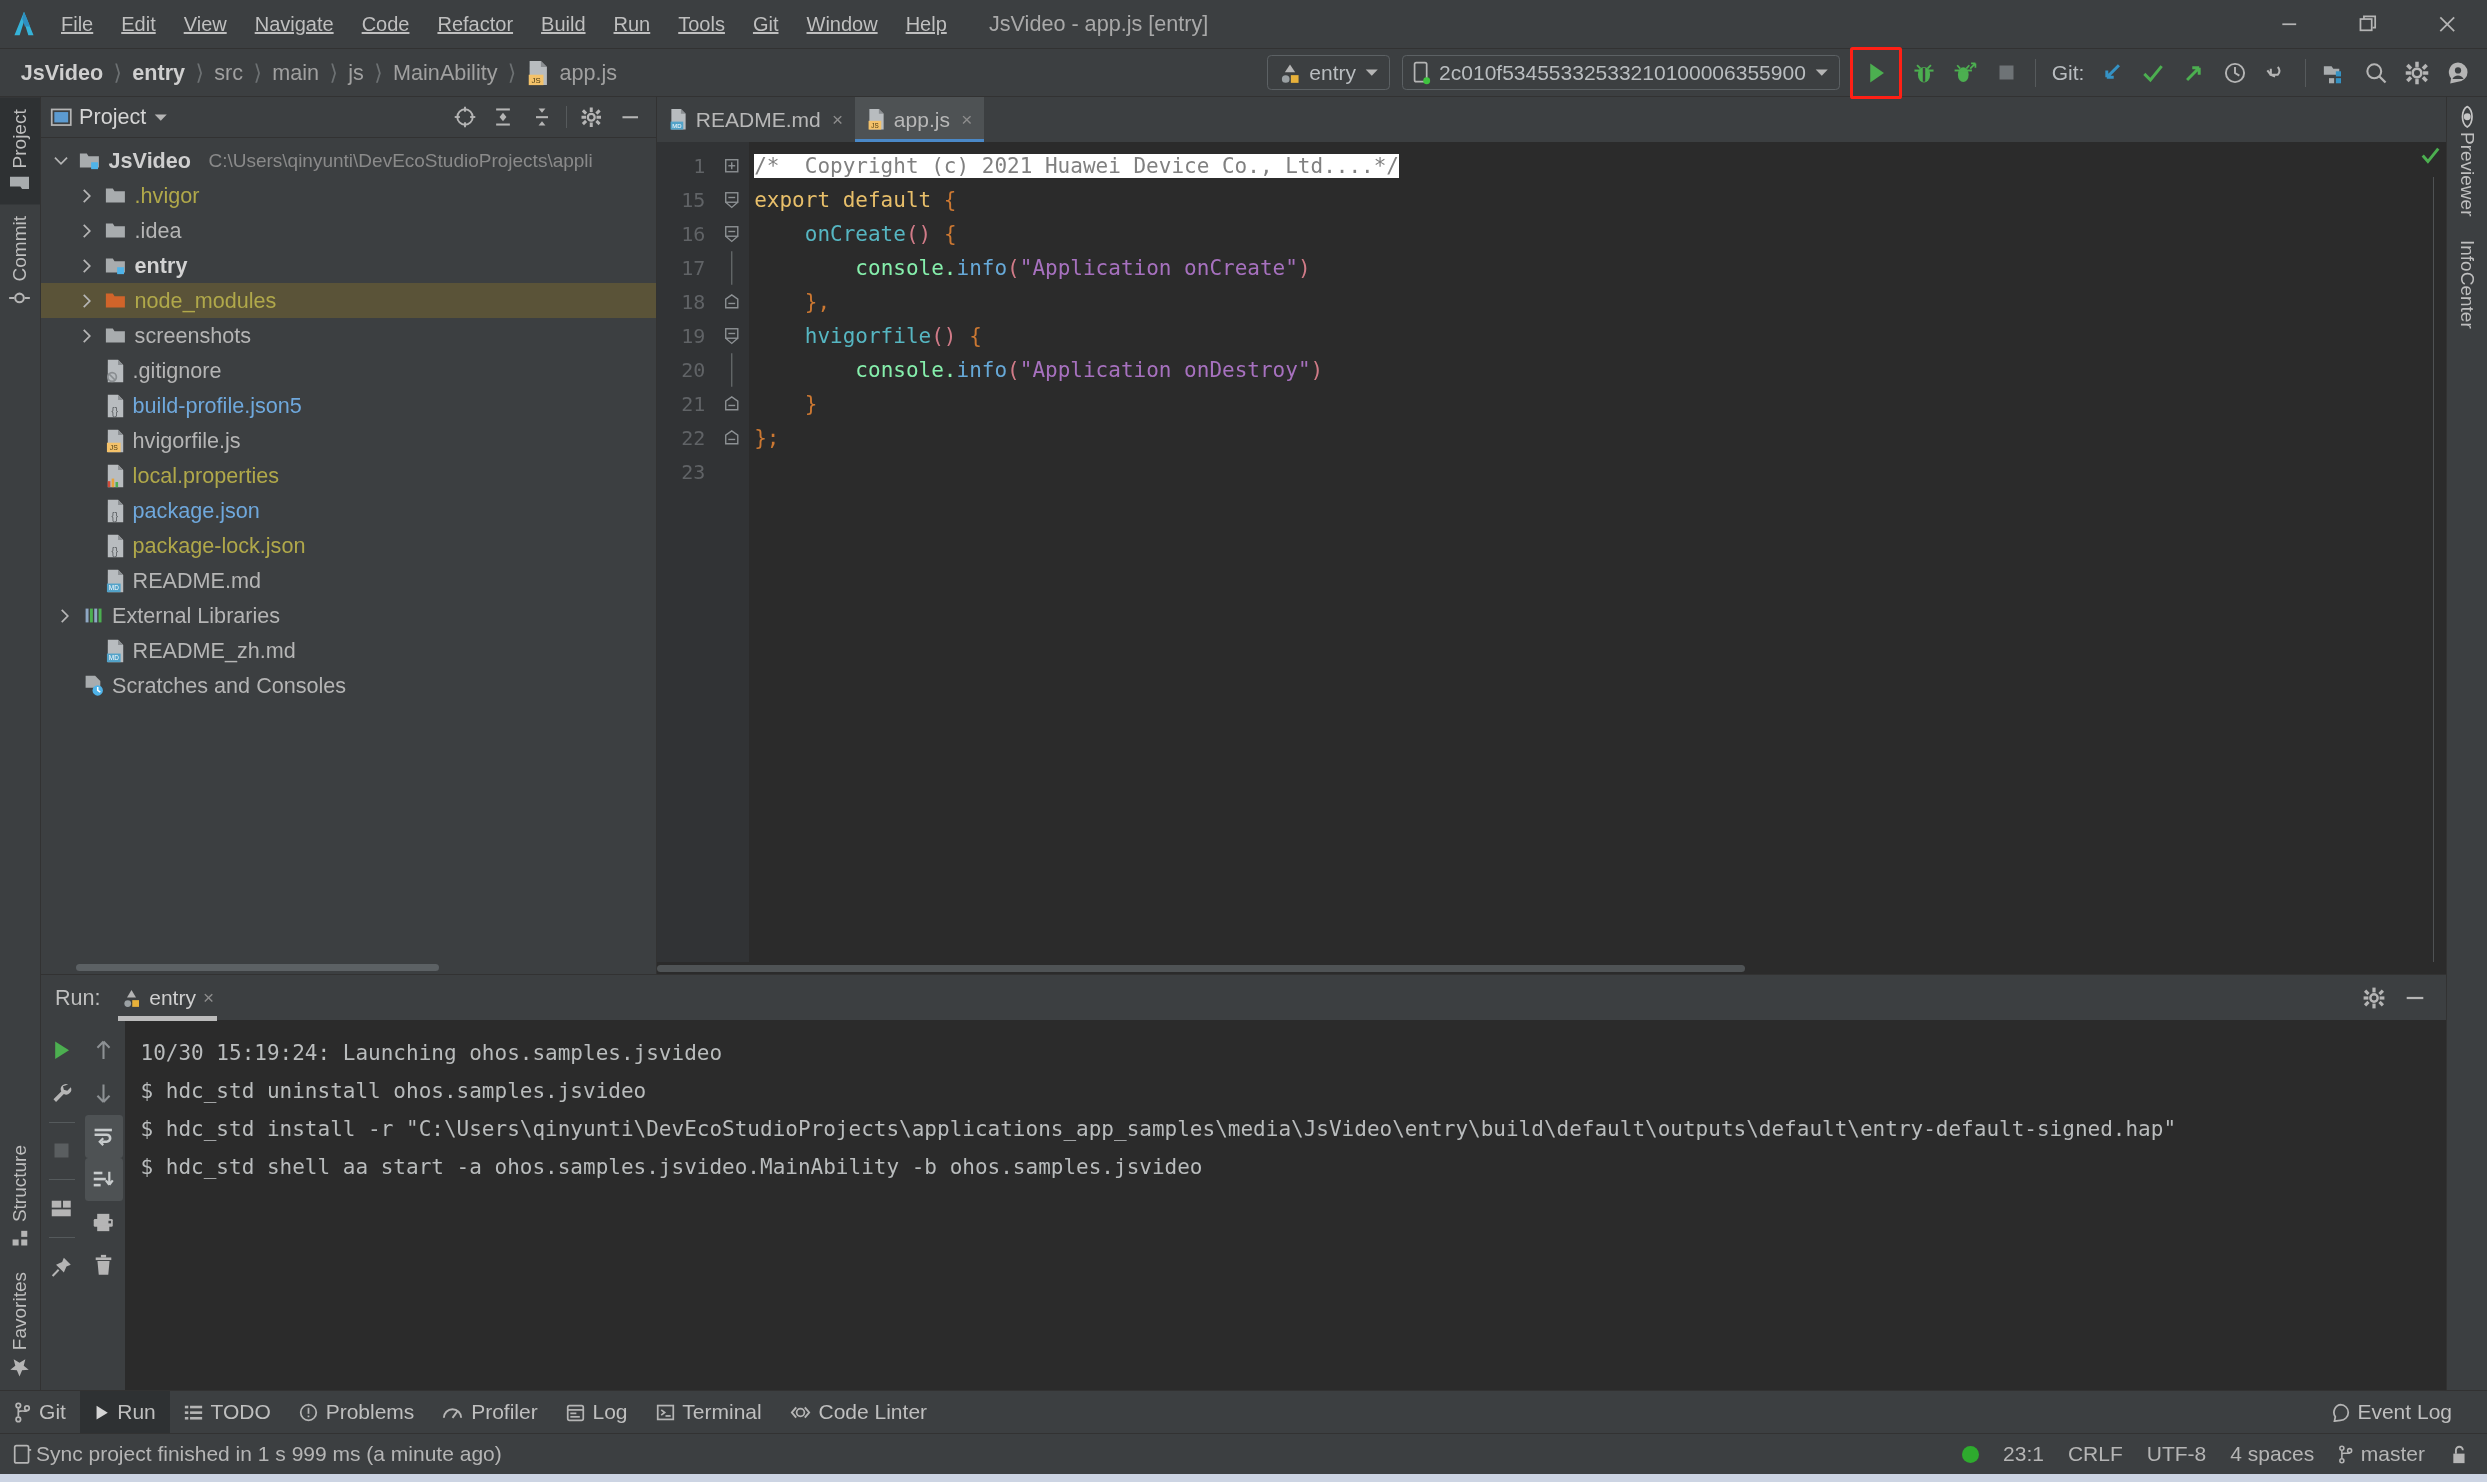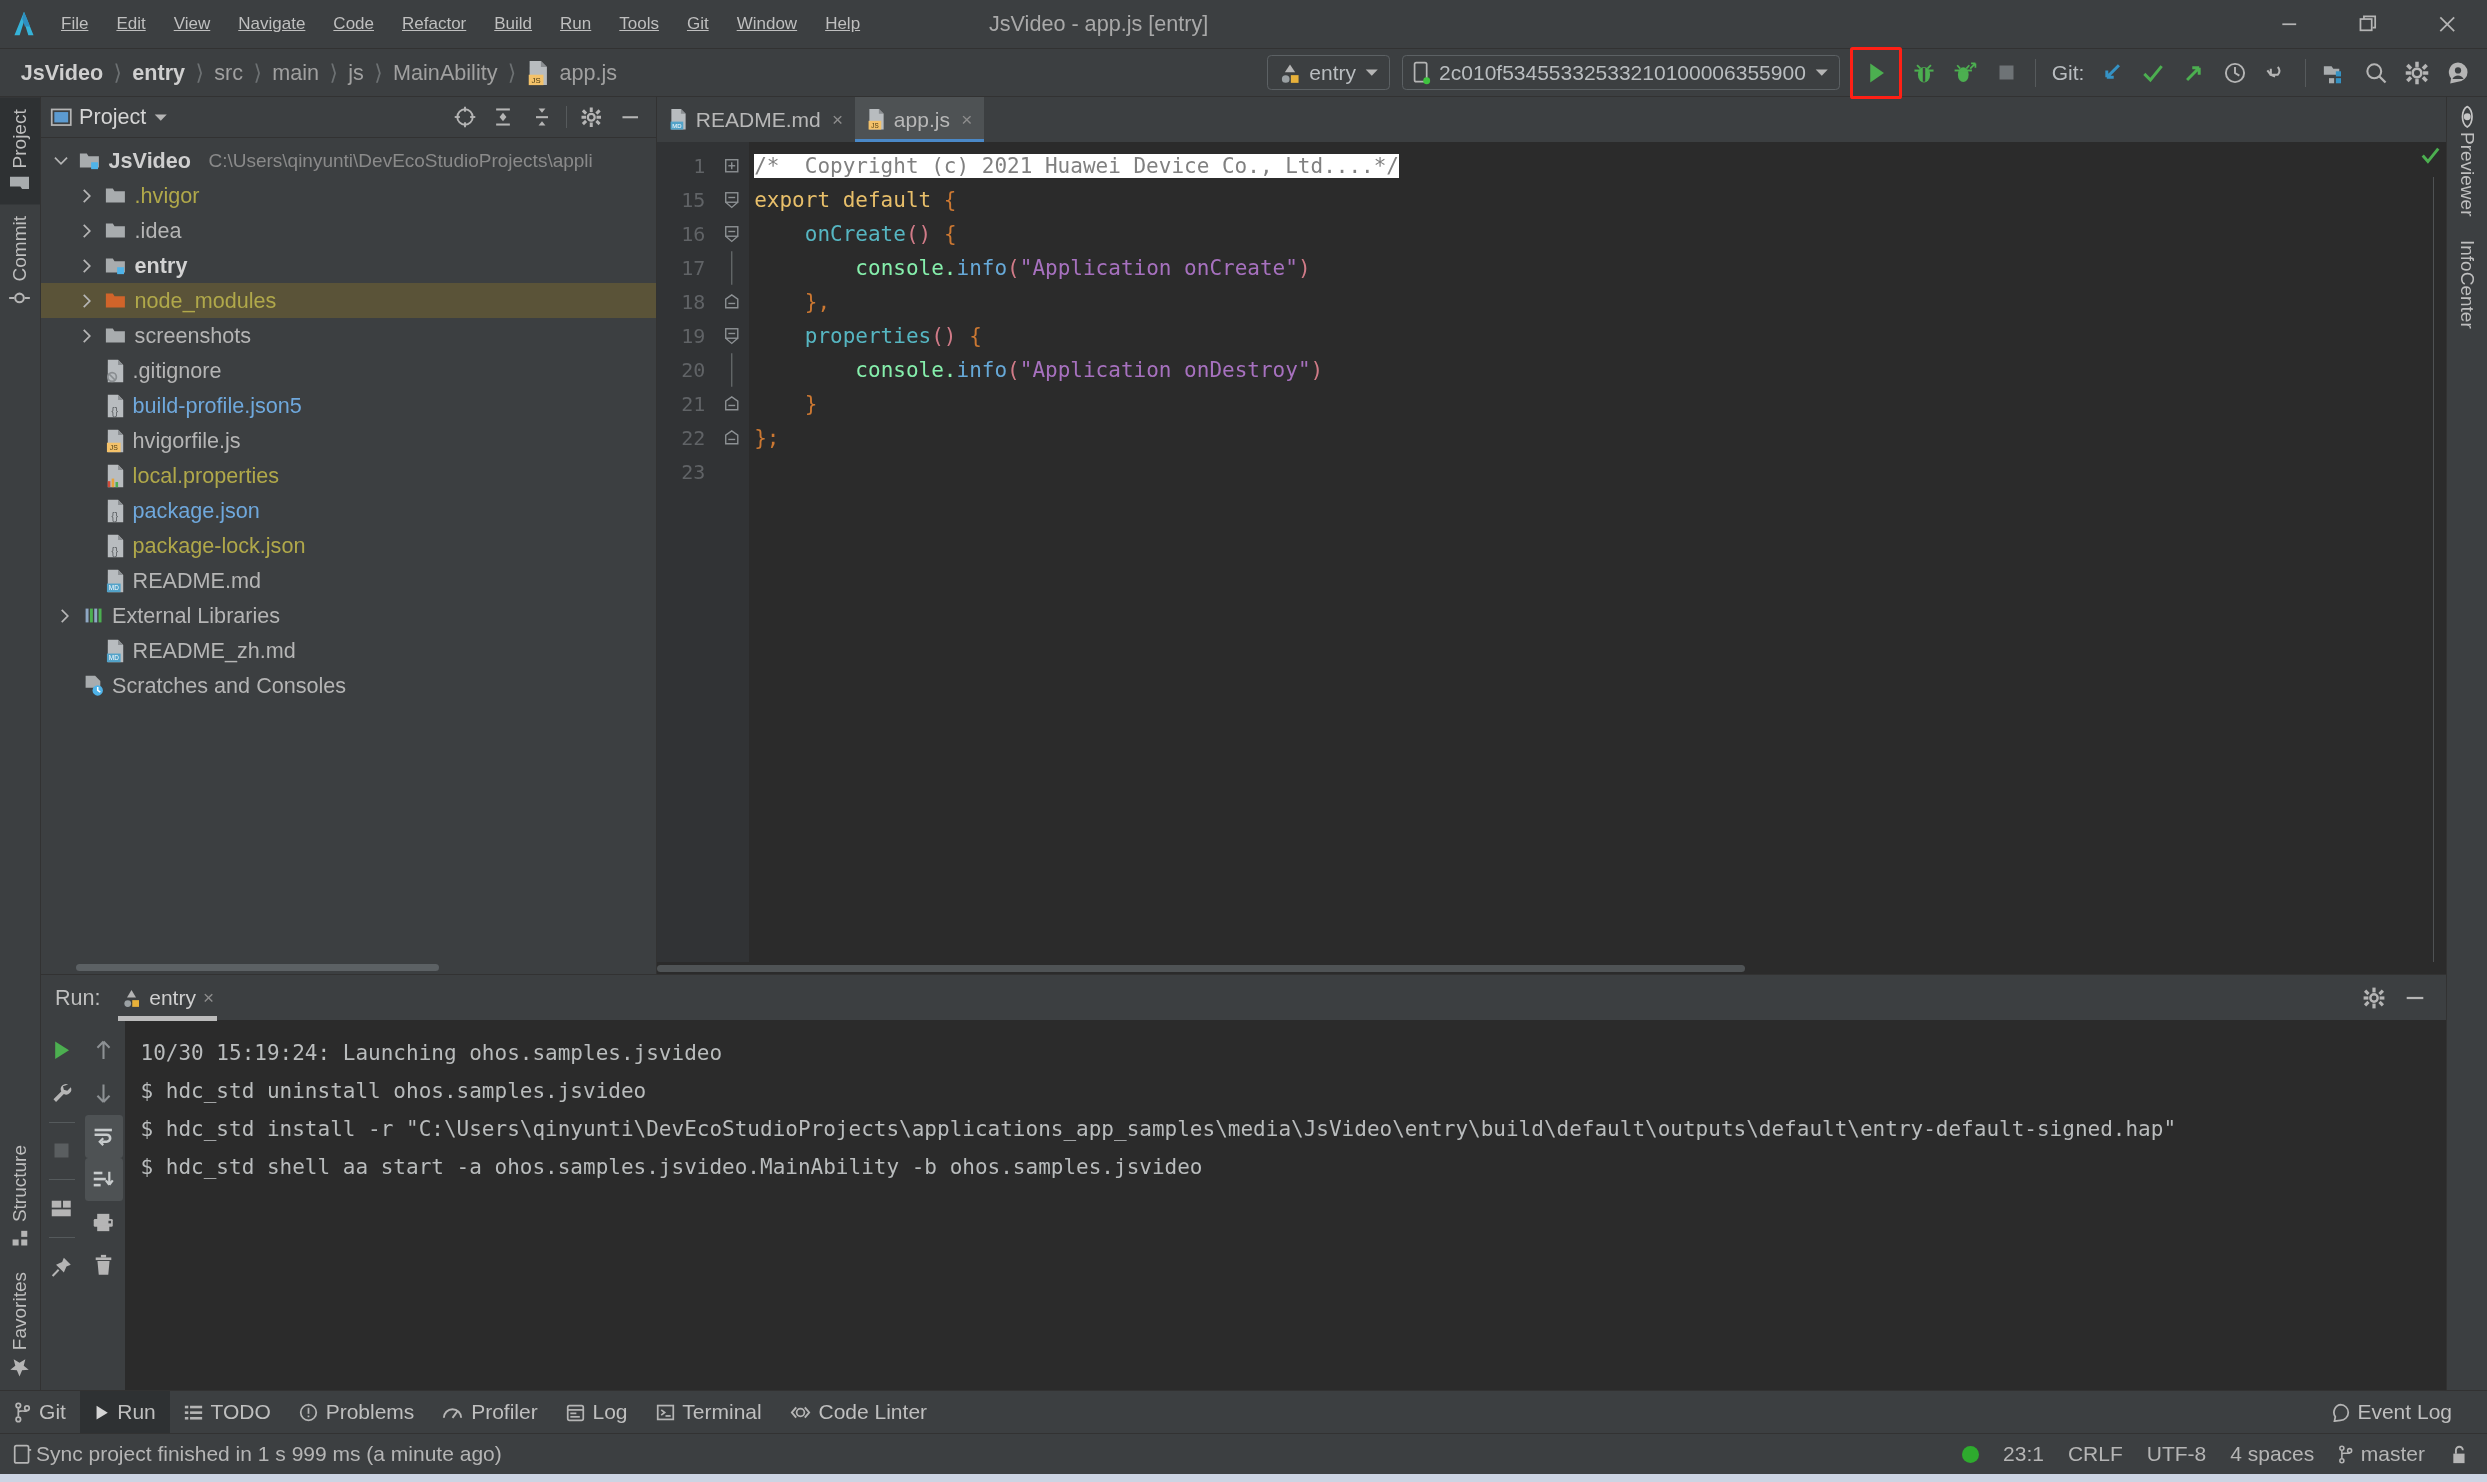--- a/index.html
+++ b/index.html
@@ -13,21 +13,21 @@
   .app { width: 2487px; height: 1483px; display: flex; flex-direction: column; background:#3c3f41; }
 
   
   .titlebar {
     height: 49px; background:#3c3f41; display:flex; align-items:center;
     border-bottom:0.9px solid #323232; flex:0 0 49px; position:relative;
   }
   .logo { width:47px; display:flex; align-items:center; justify-content:center; }
   .menu { display:flex; align-items:center; gap:0px; }
   .menu-item {
-    padding: 5.2px 14px; font-size:17px; color:#bfbfbf; cursor:default; white-space:nowrap;
+    padding: 5.2px 14px; font-size:20px; color:#bfbfbf; cursor:default; white-space:nowrap;
   }
   .menu-item u { text-decoration: underline; }
   .win-title {
     position:absolute; left:989px; font-size:21.6px; color:#a9a9a9; white-space:nowrap;
   }
   .win-controls { position:absolute; right:0; top:0; height:49px; display:flex; align-items:center; }
   .win-btn { width:79px; height:49px; display:flex; align-items:center; justify-content:center; cursor:default; }
 
   
   .navbar {
@@ -815,21 +815,21 @@
                 </div>
               <div class="fline"></div>
             </div>
 
             <div class="codearea">
               <div class="cline"><span class="k-cmt hl" style="background:#ffffff;">/*  Copyright (c) 2021 Huawei Device Co., Ltd....*/</span></div>
               <div class="cline"><span class="k-kw2">export default</span><span class="k-id"> </span><span class="k-punc">{</span></div>
               <div class="cline"><span class="k-id" style="white-space:pre;">    </span><span class="k-fn">onCreate</span><span class="k-paren">()</span><span class="k-id"> </span><span class="k-punc">{</span></div>
               <div class="cline"><span class="k-id" style="white-space:pre;">        </span><span class="k-id">console</span><span class="k-id">.</span><span class="k-prop">info</span><span class="k-paren">(</span><span class="k-str">"Application onCreate"</span><span class="k-paren">)</span></div>
               <div class="cline"><span class="k-id" style="white-space:pre;">    </span><span class="k-punc">},</span></div>
-              <div class="cline"><span class="k-id" style="white-space:pre;">    </span><span class="k-fn">properties</span><span class="k-paren">()</span><span class="k-id"> </span><span class="k-punc">{</span></div>
+              <div class="cline"><span class="k-id" style="white-space:pre;">    </span><span class="k-fn">hvigorfile</span><span class="k-paren">()</span><span class="k-id"> </span><span class="k-punc">{</span></div>
               <div class="cline"><span class="k-id" style="white-space:pre;">        </span><span class="k-id">console</span><span class="k-id">.</span><span class="k-prop">info</span><span class="k-paren">(</span><span class="k-str">"Application onDestroy"</span><span class="k-paren">)</span></div>
               <div class="cline"><span class="k-id" style="white-space:pre;">    </span><span class="k-punc">}</span></div>
               <div class="cline"><span class="k-punc">};</span></div>
               <div class="cline"><span class="k-id"></span></div>
             </div>
 
             <div class="ed-scroll">
               <div class="ed-markline"></div>
               <div class="ed-check">
                 <svg width="21" height="19" viewBox="0 0 24 22">

